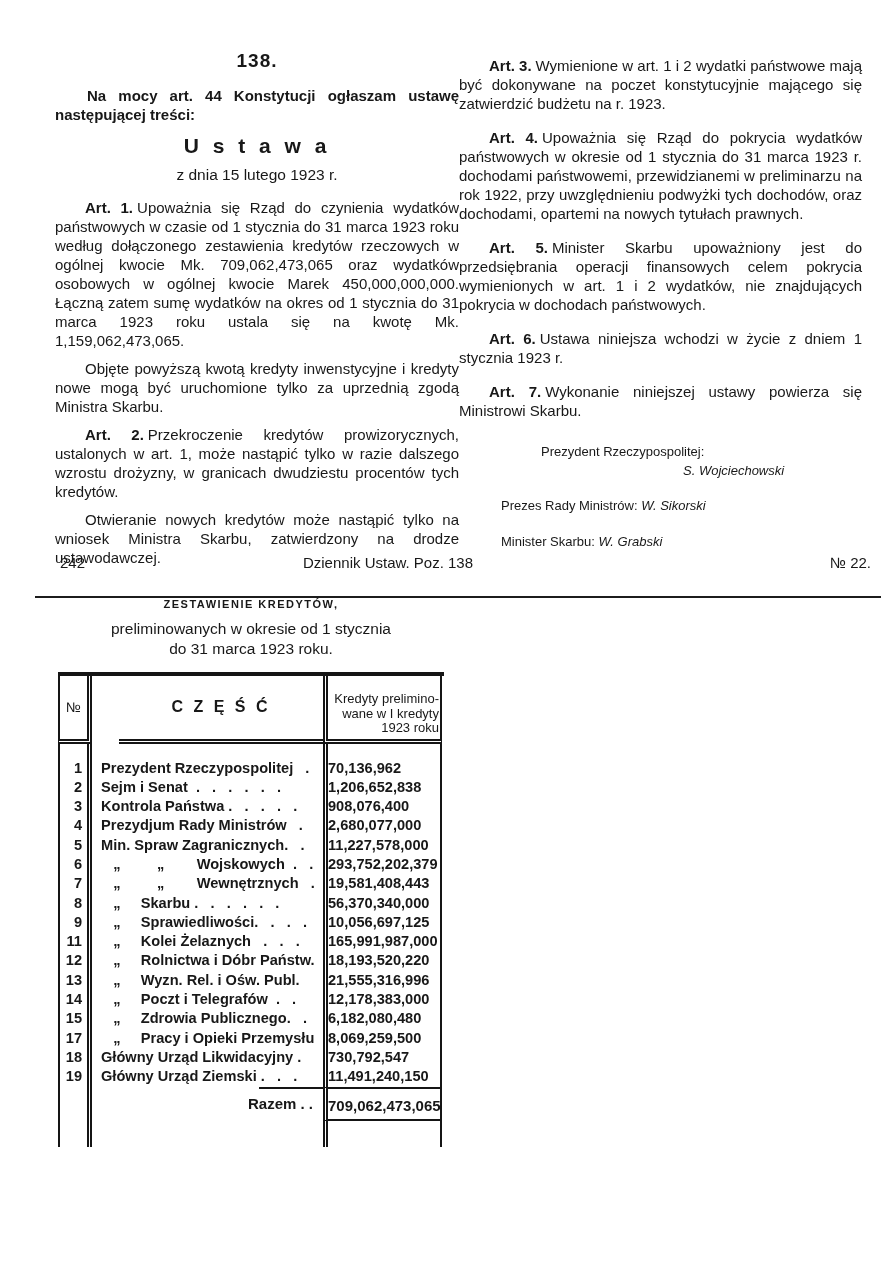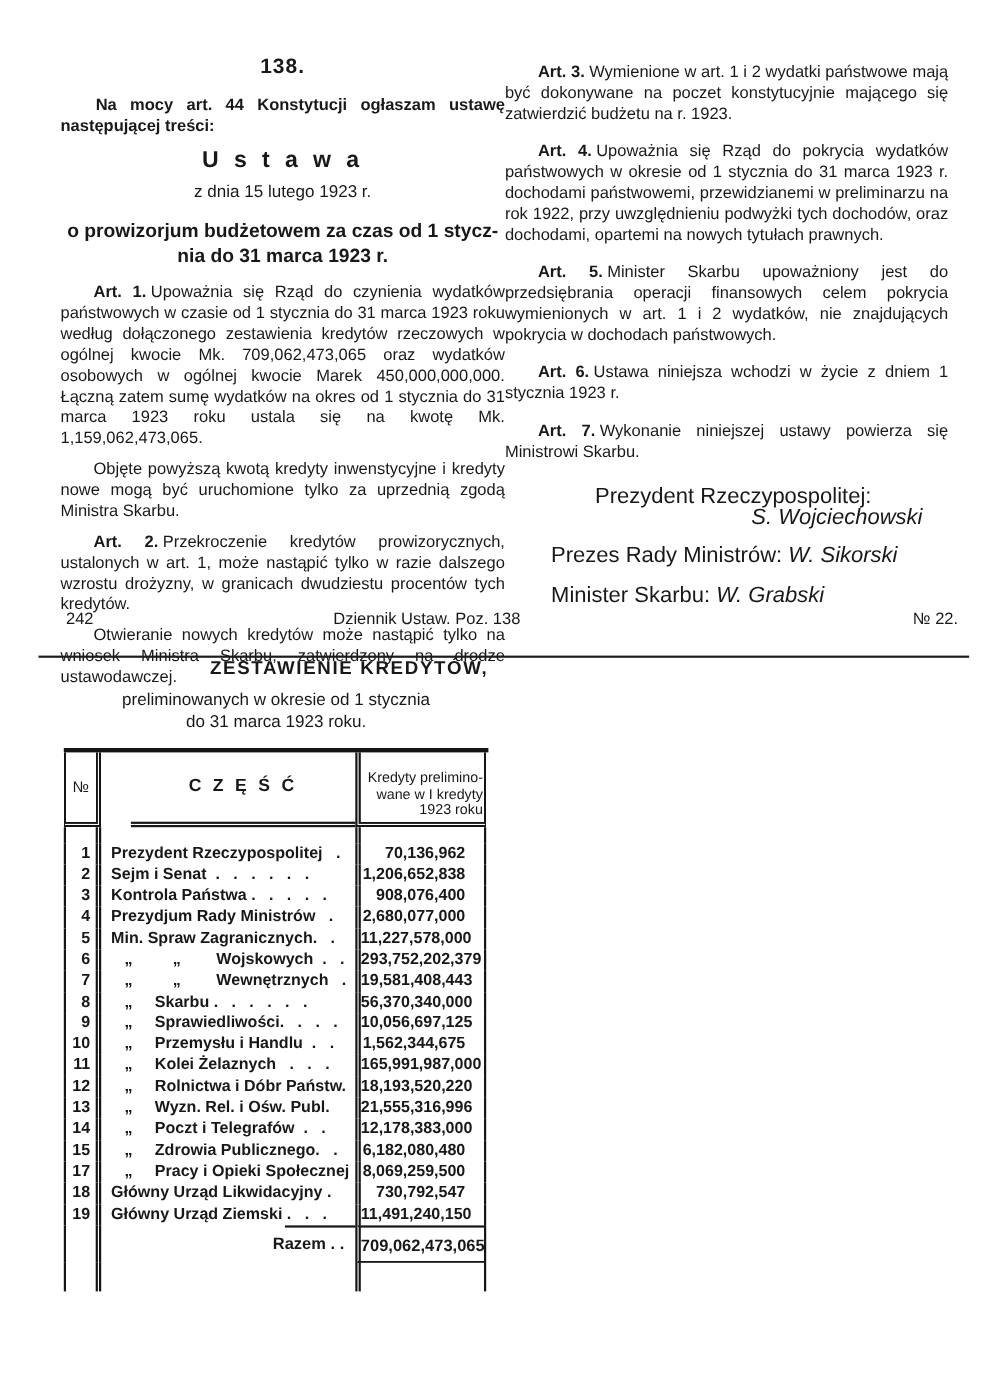--- a/index.html
+++ b/index.html
@@ -14,71 +14,67 @@
 
   .doc-number { text-align:center; font-size:19px; font-weight:bold; letter-spacing:1px; margin-bottom:14px; }
   .preamble { font-weight:bold; text-align:justify; text-indent:32px; font-size:15px; line-height:19px; margin-bottom:8px; }
   .law-title { text-align:center; font-size:21px; font-weight:bold; letter-spacing:4px; margin:10px 0 8px; }
   .law-date { text-align:center; font-size:15.5px; margin-bottom:14px; }
   .subject { text-align:center; font-size:17.5px; font-weight:bold; line-height:23px; margin-bottom:12px; }
   .article { text-align:justify; text-indent:30px; font-size:15px; line-height:19px; margin-bottom:9px; }
   .col-right .article { margin-bottom:15px; }
   .article .lead { font-weight:bold; padding-right:4px; }
 
-  .signatures { margin-top:22px; font-size:20px; line-height:19px; }
+  .signatures { margin-top:22px; font-size:13px; line-height:19px; }
   .sig-center { padding-left:82px; }
   .sig-name1 { padding-left:224px; font-style:italic; margin-bottom:16px; }
   .sig-line { padding-left:42px; margin-bottom:17px; }
   .sig-line .name { font-style:italic; }
 
   
   .running-header { position:absolute; left:35px; top:554px; width:846px;
                     border-bottom:2px solid #1c1c1c; padding-bottom:25px; font-size:15px; }
   .rh-num { position:absolute; left:25px; top:0; }
   .rh-center { position:absolute; left:calc(50% - 70px); top:0; transform:translateX(-50%); white-space:nowrap; }
   .rh-issue { position:absolute; right:10px; top:0; }
 
   
   .annex { position:absolute; left:58px; top:598px; width:386px; }
-  .annex-title { text-align:right; font-size:17px; font-weight:bold; letter-spacing:1.5px; margin-bottom:9px; }
+  .annex-title { text-align:center; font-size:11px; font-weight:bold; letter-spacing:1.5px; margin-bottom:9px; }
   .annex-sub { text-align:center; font-size:15.5px; line-height:20px; }
   .ztable { margin-top:13px; border-top:4px solid #151515; width:386px; font-weight:bold; }
   .trow { display:grid; grid-template-columns:34px 231px 119px; }
   .cell { border-color:#151515; }
   .c1 { border-left:2px solid #151515; border-right:5px double #151515; }
   .c3 { border-left:5px double #151515; border-right:2px solid #151515; }
   .hdr .cell { border-bottom:5px double #151515; }
   .hdr .c1 { display:flex; align-items:center; justify-content:center; font-size:14px; font-weight:normal; }
   .hdr .c2 { display:flex; align-items:center; justify-content:center; font-size:16px; letter-spacing:3px; padding:6px 0;margin-left:27px; }
   .hdr .c3 { font-size:13px; line-height:14.5px; text-align:right; padding:16px 1px 3px; font-weight:normal; }
   .body-row { font-size:14.6px; line-height:19.3px; }
   .body-row .c1 { text-align:right; padding-right:5px; }
   .body-row .c2 { white-space:pre; padding-left:9px; overflow:hidden; }
-  .body-row .c3 { text-align:right; padding-right:17px; white-space:nowrap; }
+  .body-row .c3 { text-align:left; padding-right:17px; white-space:nowrap; }
   .spacer-top > div { height:15px; }
   .row-total { font-size:15px; line-height:19px; }
   .row-total .c2 { position:relative; text-align:right; padding:7px 10px 4px 0; }
   .row-total .c2::before { content:""; position:absolute; top:0; right:0; width:64px; border-top:2px solid #151515; }
   .row-total .c3 { text-align:left; padding:7px 4px 4px 0; border-top:2px solid #151515; border-bottom:2px solid #151515; white-space:nowrap; }
   .spacer-bottom > div { height:26px; }
 </style>
 </head>
 <body>
 
 <div class="page">
 
   <div class="col-left">
     <div class="doc-number">138.</div>
     <p class="preamble">Na mocy art. 44 Konstytucji ogłaszam ustawę następującej treści:</p>
     <div class="law-title">U s t a w a</div>
     <div class="law-date">z dnia 15 lutego 1923 r.</div>
-    <div class="subject">
-      <div>o prowizorjum budżetowem za czas od 1 stycz-</div>
-      <div>nia do 31 marca 1923 r.</div>
-    </div>
     <p class="article"><span class="lead">Art. 1.</span><span>Upoważnia się Rząd do czynienia wydatków państwowych w czasie od 1 stycznia do 31 marca 1923 roku według dołączonego zestawienia kredytów rzeczowych w ogólnej kwocie Mk. 709,062,473,065 oraz wydatków osobowych w ogólnej kwocie Marek 450,000,000,000. Łączną zatem sumę wydatków na okres od 1 stycznia do 31 marca 1923 roku ustala się na kwotę Mk. 1,159,062,473,065.</span></p>
     <p class="article"><span>Objęte powyższą kwotą kredyty inwenstycyjne i kredyty nowe mogą być uruchomione tylko za uprzednią zgodą Ministra Skarbu.</span></p>
     <p class="article"><span class="lead">Art. 2.</span><span>Przekroczenie kredytów prowizorycznych, ustalonych w art. 1, może nastąpić tylko w razie dalszego wzrostu drożyzny, w granicach dwudziestu procentów tych kredytów.</span></p>
     <p class="article"><span>Otwieranie nowych kredytów może nastąpić tylko na wniosek Ministra Skarbu, zatwierdzony na drodze ustawodawczej.</span></p>
   </div>
 
   <div class="col-right">
     <p class="article" style="margin-top:6px;"><span class="lead">Art. 3.</span><span>Wymienione w art. 1 i 2 wydatki państwowe mają być dokonywane na poczet konstytucyjnie mającego się zatwierdzić budżetu na r. 1923.</span></p>
     <p class="article"><span class="lead">Art. 4.</span><span>Upoważnia się Rząd do pokrycia wydatków państwowych w okresie od 1 stycznia do 31 marca 1923 r. dochodami państwowemi, przewidzianemi w preliminarzu na rok 1922, przy uwzględnieniu podwyżki tych dochodów, oraz dochodami, opartemi na nowych tytułach prawnych.</span></p>
     <p class="article"><span class="lead">Art. 5.</span><span>Minister Skarbu upoważniony jest do przedsiębrania operacji finansowych celem pokrycia wymienionych w art. 1 i 2 wydatków, nie znajdujących pokrycia w dochodach państwowych.</span></p>
@@ -163,25 +159,20 @@
           <div class="cell c1">8</div>
           <div class="cell c2">   „     Skarbu .   .   .   .   .   .</div>
           <div class="cell c3">56,370,340,000</div>
         </div>
       <div class="trow body-row">
           <div class="cell c1">9</div>
           <div class="cell c2">   „     Sprawiedliwości.   .   .   .</div>
           <div class="cell c3">10,056,697,125</div>
         </div>
       <div class="trow body-row">
-          <div class="cell c1">10</div>
-          <div class="cell c2">   „     Przemysłu i Handlu  .   .</div>
-          <div class="cell c3">1,562,344,675</div>
-        </div>
-      <div class="trow body-row">
           <div class="cell c1">11</div>
           <div class="cell c2">   „     Kolei Żelaznych   .   .   .</div>
           <div class="cell c3">165,991,987,000</div>
         </div>
       <div class="trow body-row">
           <div class="cell c1">12</div>
           <div class="cell c2">   „     Rolnictwa i Dóbr Państw.</div>
           <div class="cell c3">18,193,520,220</div>
         </div>
       <div class="trow body-row">
@@ -194,21 +185,21 @@
           <div class="cell c2">   „     Poczt i Telegrafów  .   .</div>
           <div class="cell c3">12,178,383,000</div>
         </div>
       <div class="trow body-row">
           <div class="cell c1">15</div>
           <div class="cell c2">   „     Zdrowia Publicznego.   .</div>
           <div class="cell c3">6,182,080,480</div>
         </div>
       <div class="trow body-row">
           <div class="cell c1">17</div>
-          <div class="cell c2">   „     Pracy i Opieki Społecznej</div>
+          <div class="cell c2">   „     Pracy i Opieki Przemysłu</div>
           <div class="cell c3">8,069,259,500</div>
         </div>
       <div class="trow body-row">
           <div class="cell c1">18</div>
           <div class="cell c2">Główny Urząd Likwidacyjny .</div>
           <div class="cell c3">730,792,547</div>
         </div>
       <div class="trow body-row">
           <div class="cell c1">19</div>
           <div class="cell c2">Główny Urząd Ziemski .   .   .</div>

